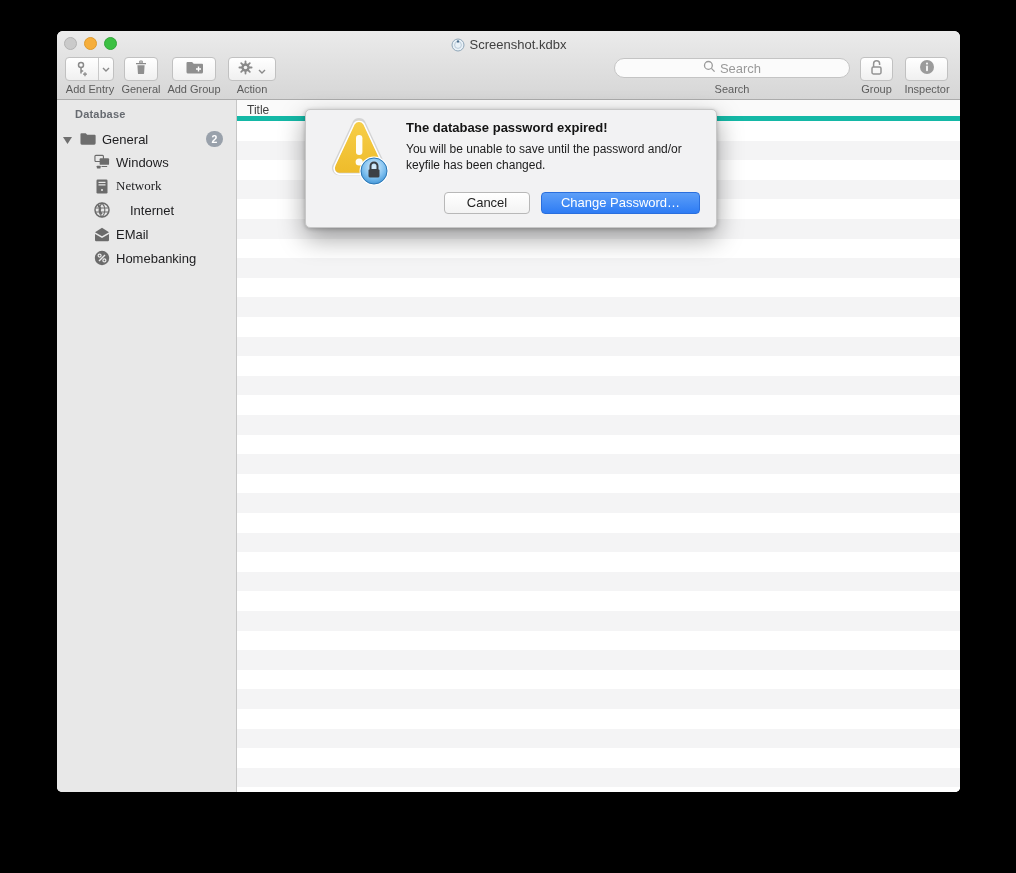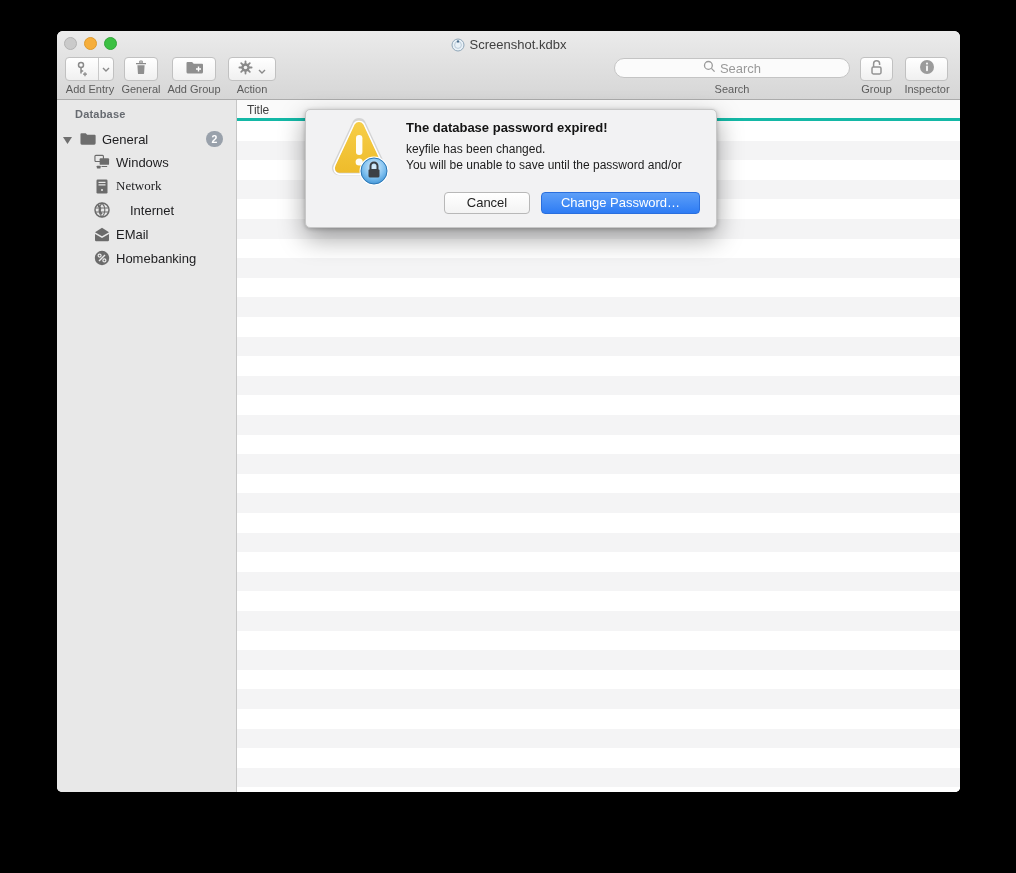--- a/index.html
+++ b/index.html
@@ -36,21 +36,21 @@
   .sidebar { position:absolute; left:0; top:0; width:180px; height:692px; background:#e8e8e8; border-right:1px solid #c6c6c6; }
   .sb-header { position:absolute; left:18px; top:8px; font-size:11px; font-weight:bold; color:#666a70; letter-spacing:.2px; }
   .sb-row { position:absolute; left:0; width:180px; height:24px; display:flex; align-items:center; font-size:13px; color:#1d1d1f; }
   .sb-row .glyph { display:inline-flex; width:16px; height:16px; align-items:center; justify-content:center; }
   .disclosure { position:absolute; left:6px; }
   .badge { position:absolute; right:14px; top:4px; min-width:17px; height:16px; border-radius:8px; background:#99a1ab;
            color:#fff; font-size:10.5px; font-weight:bold; text-align:center; line-height:16px; padding:0 4px; }
 
   .main { position:absolute; left:180px; top:0; width:723px; height:692px; background:#fff; }
   .table-header { position:absolute; left:0; top:0; width:723px; height:21px; background:#fafafa;
-                  border-bottom:3px solid #14b8a6; font-size:12px; color:#3f3f3f; line-height:20px; padding-left:10px; }
+                  border-bottom:5px solid #14b8a6; font-size:12px; color:#3f3f3f; line-height:20px; padding-left:10px; }
   .table-body { position:absolute; left:0; top:21px; width:723px; height:671px;
                 background:repeating-linear-gradient(to bottom,#ffffff 0px,#ffffff 19.6px,#f4f4f5 19.6px,#f4f4f5 39.2px); }
 
   
   .dialog { position:absolute; left:305px; top:109px; width:412px; height:119px; background:#f2f2f3;
             border:1px solid #c7c7c7; border-radius:5px;
             box-shadow:0 10px 26px rgba(0,0,0,.38), 0 1px 4px rgba(0,0,0,.22); }
   .dlg-icon { position:absolute; left:17px; top:7px; width:70px; height:74px; }
   .dlg-title { position:absolute; left:100px; top:10px; font-size:13px; font-weight:bold; color:#141414; }
   .dlg-msg { position:absolute; left:100px; top:31px; width:312px; font-size:12px; color:#1c1c1c; line-height:16px; }
@@ -281,19 +281,19 @@
         <g>
           <circle cx="51" cy="54" r="14.5" fill="#fff"></circle>
           <circle cx="51" cy="54" r="13" fill="url(#lockGrad)" stroke="#2a76b5" stroke-width="1"></circle>
           <rect x="45.5" y="52" width="11" height="8.5" rx="1.6" fill="#3c4046"></rect>
           <path d="M47.5 52 v-3 a3.5 3.5 0 0 1 7 0 v3" fill="none" stroke="#3c4046" stroke-width="2"></path>
         </g>
       </svg>
     </div>
     <div class="dlg-title">The database password expired!</div>
     <div class="dlg-msg">
+      <span>You will be unable to save until the password and/or</span>
       <span>keyfile has been changed.</span>
-      <span>You will be unable to save until the password and/or</span>
     </div>
     <div class="btn btn-cancel">Cancel</div>
     <div class="btn btn-confirm">Change Password…</div>
   </div>
 </div>
 
 </body></html>

